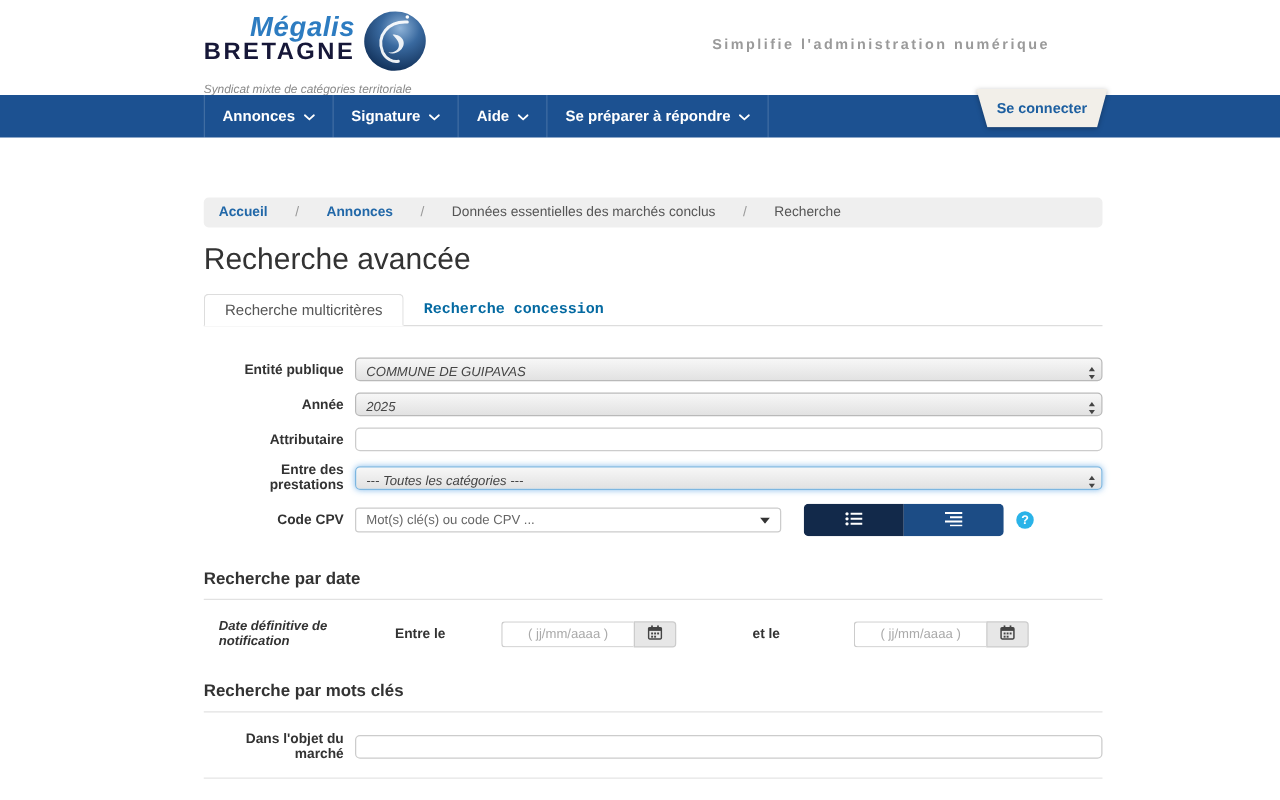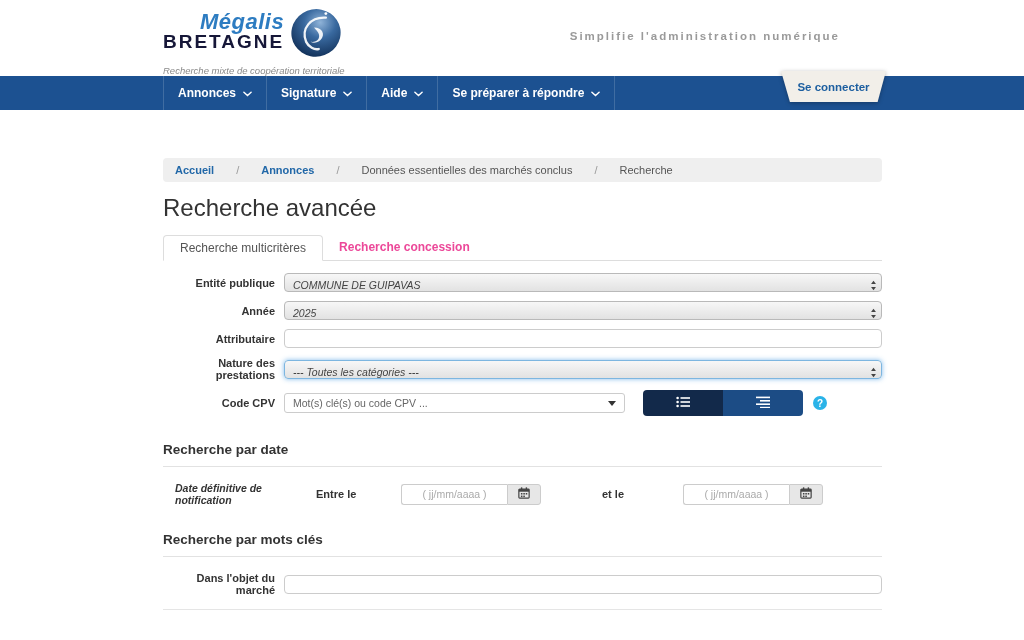--- a/index.html
+++ b/index.html
@@ -34,24 +34,24 @@
   .crumb-link { color:#2268a8; text-decoration:none; font-weight:600; }
   .crumb-sep { color:#9a9a9a; }
   .crumb-plain { color:#555; }
 
   .page-title { font-size:24px; font-weight:400; color:#333; margin-top:12px; }
 
   .tabs { display:flex; border-bottom:1px solid #ddd; margin-top:13px; }
   .tab { padding:5px 16px; font-size:12px; cursor:pointer; }
   .tab.active { background:#fff; border:1px solid #ddd; border-bottom:1px solid #fff; margin-bottom:-1px;
                 border-radius:4px 4px 0 0; color:#555; }
-  .tab.inactive { color:#ec4899; font-weight:bold; }
-
-  
-  .form-area { margin-top:12px; }
+  .tab.inactive { color:#0369a1; font-weight:bold;font-family:Liberation Mono, monospace; }
+
+  
+  .form-area { margin-top:25px; }
   .form-row { display:flex; align-items:center; margin-bottom:9px; }
   .form-label { width:121px; flex:none; text-align:right; padding-right:9px; font-size:11px; font-weight:bold; color:#333; }
   .select { flex:1; height:19px; display:flex; align-items:flex-end; padding:0 4px 0 8px;
             background:linear-gradient(#f7f7f7,#e2e2e2); border:1px solid #b9b9b9; border-radius:4px;
             font-size:10.5px; color:#444; cursor:pointer;font-style:italic; }
   .select .spin { margin-left:auto; display:flex; }
   .select.focused { border-color:#7db6e0; box-shadow:0 0 5px rgba(100,170,230,.8); }
   .text-input { flex:1; height:19px; border:1px solid #ccc; border-radius:4px; padding:0 8px; font-size:11px; color:#333; outline:none; }
   .input-montant { flex:none; width:221px; }
   .label-max { flex:1; text-align:right; padding-right:20px; font-size:11px; font-weight:bold; color:#333; }
@@ -103,21 +103,21 @@
               <stop offset="100%" stop-color="#0c2950"></stop>
             </radialGradient>
           </defs>
           <ellipse cx="30" cy="30" rx="27.5" ry="26.5" fill="url(#gl)" transform="rotate(-10 30 30)"></ellipse>
           <path d="M41 13 C24 12 13 25 19 40 C22 46 28 49 33 48" fill="none" stroke="#fff" stroke-width="2.6" stroke-linecap="round" opacity="0.92"></path>
           <path d="M28 24 c9 0 13 8 7 14 c-3 3 -8 4 -11 2 c7 1 11 -4 9 -9 c-1.5 -4 -5 -6 -5 -7z" fill="#fff" opacity="0.9"></path>
           <circle cx="41" cy="8.5" r="1.6" fill="#fff"></circle>
         </svg>
       </span>
     </div>
-    <div class="logo-tagline">Recherche mixte de coopération territoriale</div>
+    <div class="logo-tagline">Syndicat mixte de catégories territoriale</div>
   </div>
   <div class="slogan">Simplifie l'administration numérique</div>
 </header>
 
 <nav class="main-nav">
   <div class="nav-items">
     <a class="nav-item">
       <span>Annonces</span>
       <span><svg width="9" height="6" viewBox="0 0 10 6">
             <path d="M1 1l4 3.6L9 1" stroke="#fff" stroke-width="1.6" fill="none" stroke-linecap="round"></path>
@@ -193,21 +193,21 @@
           </span>
       </div>
     </div>
 
     <div class="form-row">
       <label class="form-label">Attributaire</label>
       <input class="text-input" type="text" value="" style="">
     </div>
 
     <div class="form-row">
-      <label class="form-label">Nature des prestations</label>
+      <label class="form-label">Entre des prestations</label>
       <div class="select focused">
         <span>--- Toutes les catégories ---</span>
         <span class="spin">
             <svg width="7" height="11" viewBox="0 0 8 12">
               <path d="M4 0.5 L6.8 4.2 H1.2z" fill="#444"></path>
               <path d="M4 11.5 L1.2 7.8 h5.6z" fill="#444"></path>
             </svg>
           </span>
       </div>
     </div>

